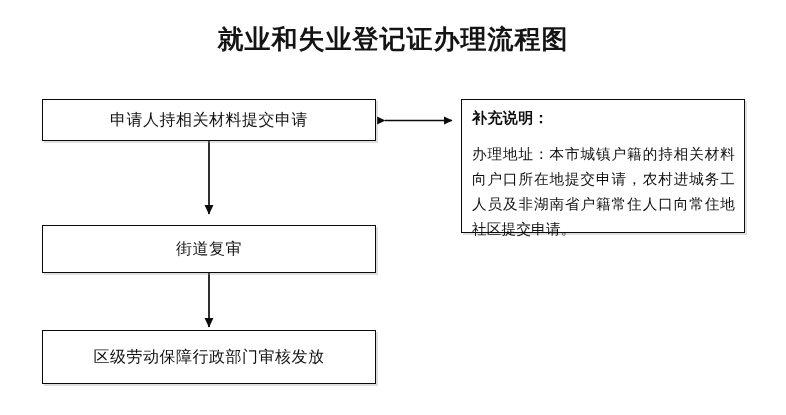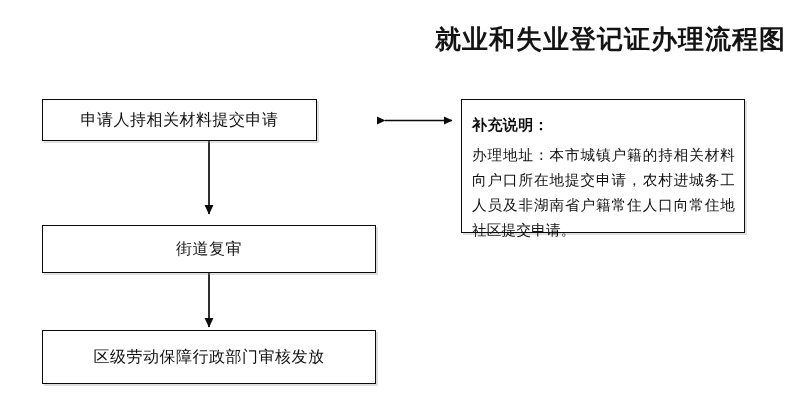--- a/index.html
+++ b/index.html
@@ -24,21 +24,21 @@
     width: 786px;
     height: 415px;
   }
 
   
   .chart-title {
     position: absolute;
     left: 0;
     top: 22px;
     width: 786px;
-    text-align: right;
+    text-align: center;
     font-size: 26px;
     line-height: 34px;
     letter-spacing: 1px;
     font-weight: 600;
     color: #141414;
     white-space: nowrap;
   }
 
   
   .node {
@@ -53,21 +53,21 @@
   }
   .node .node-label {
     font-size: 16px;
     line-height: 20px;
     letter-spacing: 0.5px;
     color: #111111;
     text-align: center;
     white-space: nowrap;
   }
 
-  #node-apply   { left: 42px;  top: 99px;  width: 275px; height: 42px; }
+  #node-apply   { left: 42px;  top: 99px;  width: 334px; height: 42px; }
   #node-review  { left: 42px;  top: 217px; width: 334px; height: 48px; margin-top: 8px; }
   #node-issue   { left: 42px;  top: 330px; width: 334px; height: 54px; }
 
   
   #note-box {
     position: absolute;
     left: 461px;
     top: 99px;
     width: 284px;
     height: 134px;
@@ -76,24 +76,23 @@
     border: 1.6px solid #0b0b0b;
     box-shadow: 2px 2px 0 rgba(150,150,150,0.30);
     padding: 7px 9px 6px 10px;
   }
   #note-box .note-title {
     font-size: 15px;
     line-height: 22px;
     font-weight: 700;
     color: #0d0d0d;
     letter-spacing: 0.4px;
-    margin-top: 7px;
   }
   #note-box .note-body {
-    margin-top: 6px;
+    margin-top: 12px;
     font-size: 14.6px;
     line-height: 25px;
     letter-spacing: 0.2px;
     color: #111111;
     text-align: justify;
     text-justify: inter-character;
   }
 
   
   #connectors {

